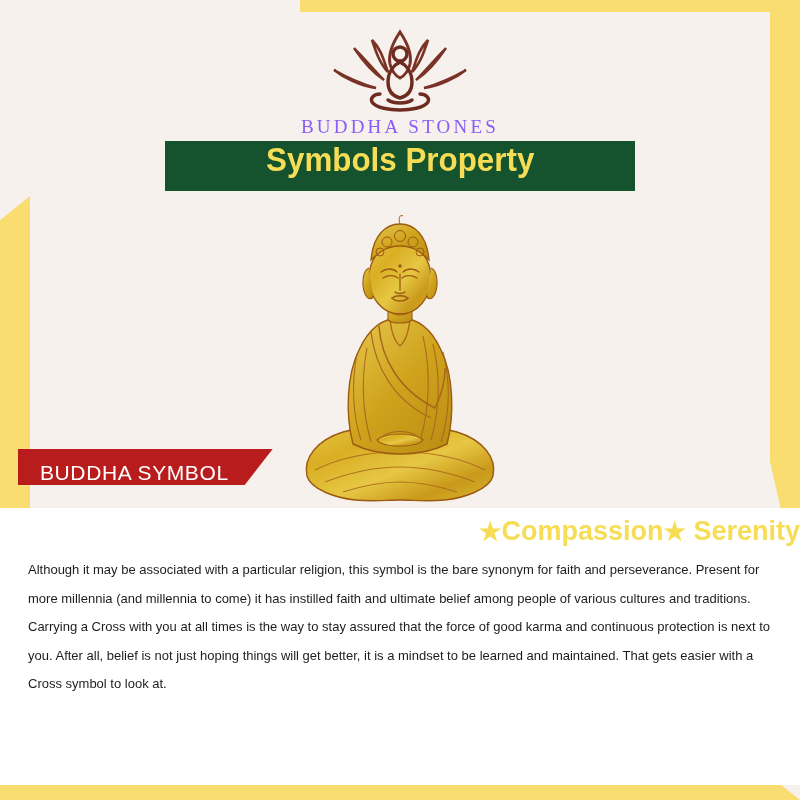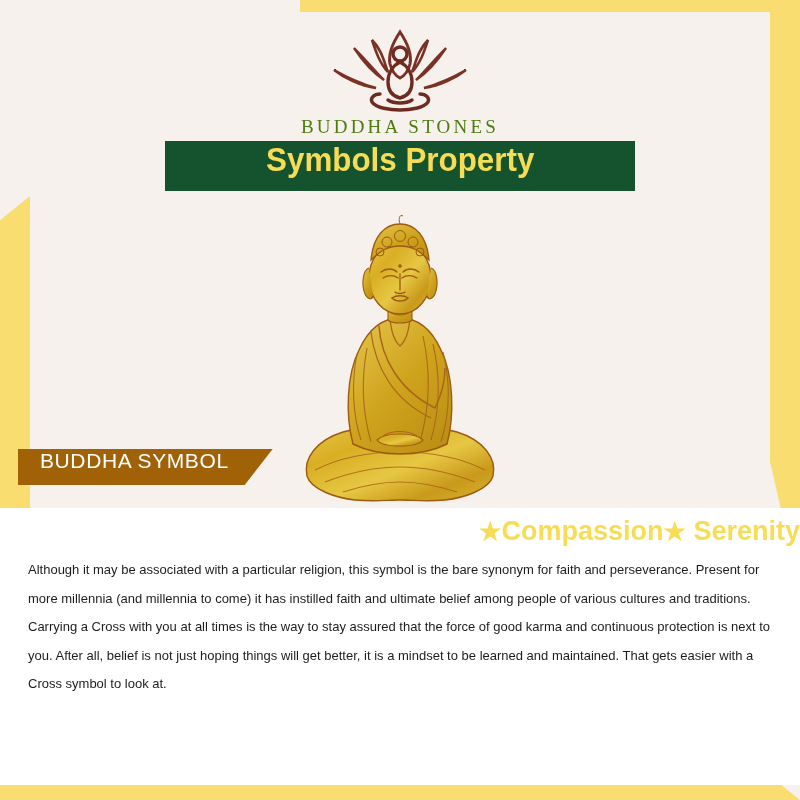--- a/index.html
+++ b/index.html
@@ -70,21 +70,21 @@
   .logo-mark {
     display: block;
     margin: 0 auto;
   }
   .logo-wordmark {
     display: block;
     margin-top: 2px;
     font-family: "Liberation Serif", serif;
     font-size: 19px;
     letter-spacing: 3.2px;
-    color: #4d7c0f;
+    color: #8b5cf6;
     font-weight: 400;
   }
 
   
   .title-band {
     position: absolute;
     left: 165px;
     top: 141px;
     width: 470px;
     height: 50px;
@@ -114,23 +114,23 @@
     justify-content: center;
   }
 
   
   .tag-banner {
     position: absolute;
     left: 18px;
     top: 449px;
     height: 36px;
     padding: 0 44px 0 22px;
-    background: #a16207;
+    background: #b91c1c;
     display: flex;
-    align-items: flex-start;
+    align-items: flex-end;
     clip-path: polygon(0 0, 100% 0, 89% 100%, 0 100%);
   }
   .tag-banner-label {
     color: #ffffff;
     font-size: 21px;
     letter-spacing: 0.6px;
     font-family: "Liberation Sans", sans-serif;
     font-weight: 400;
     white-space: nowrap;
   }

